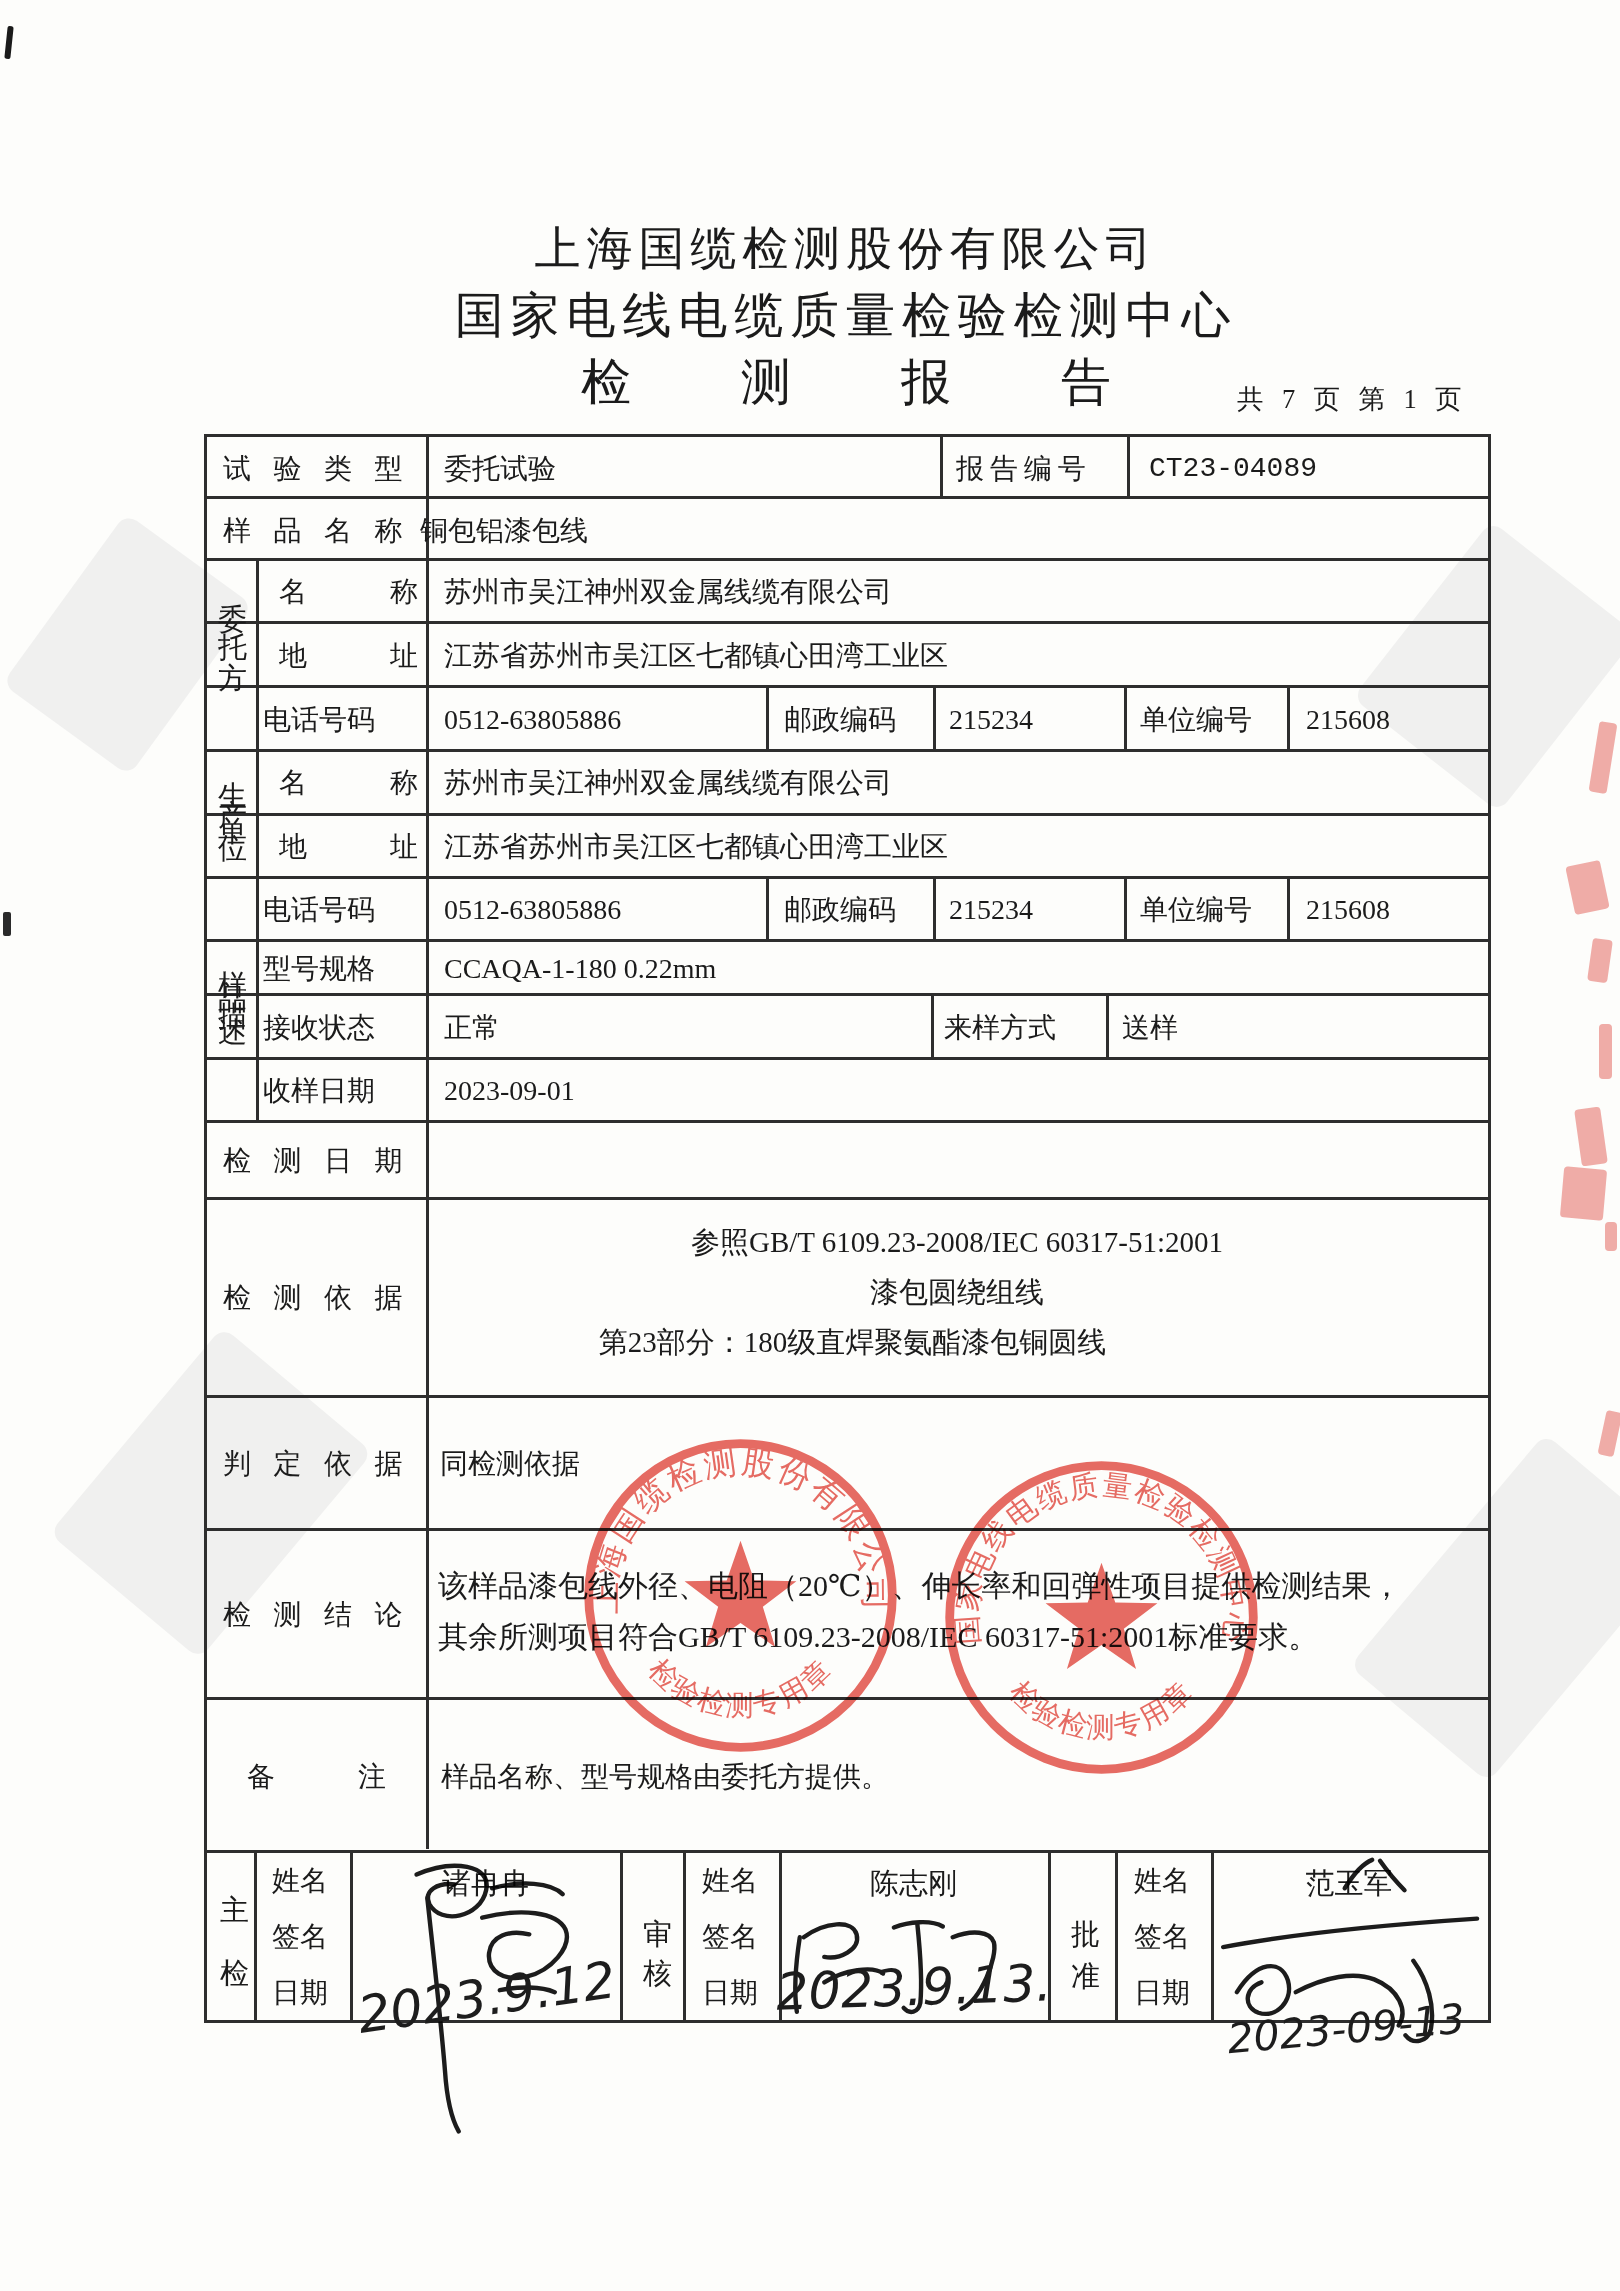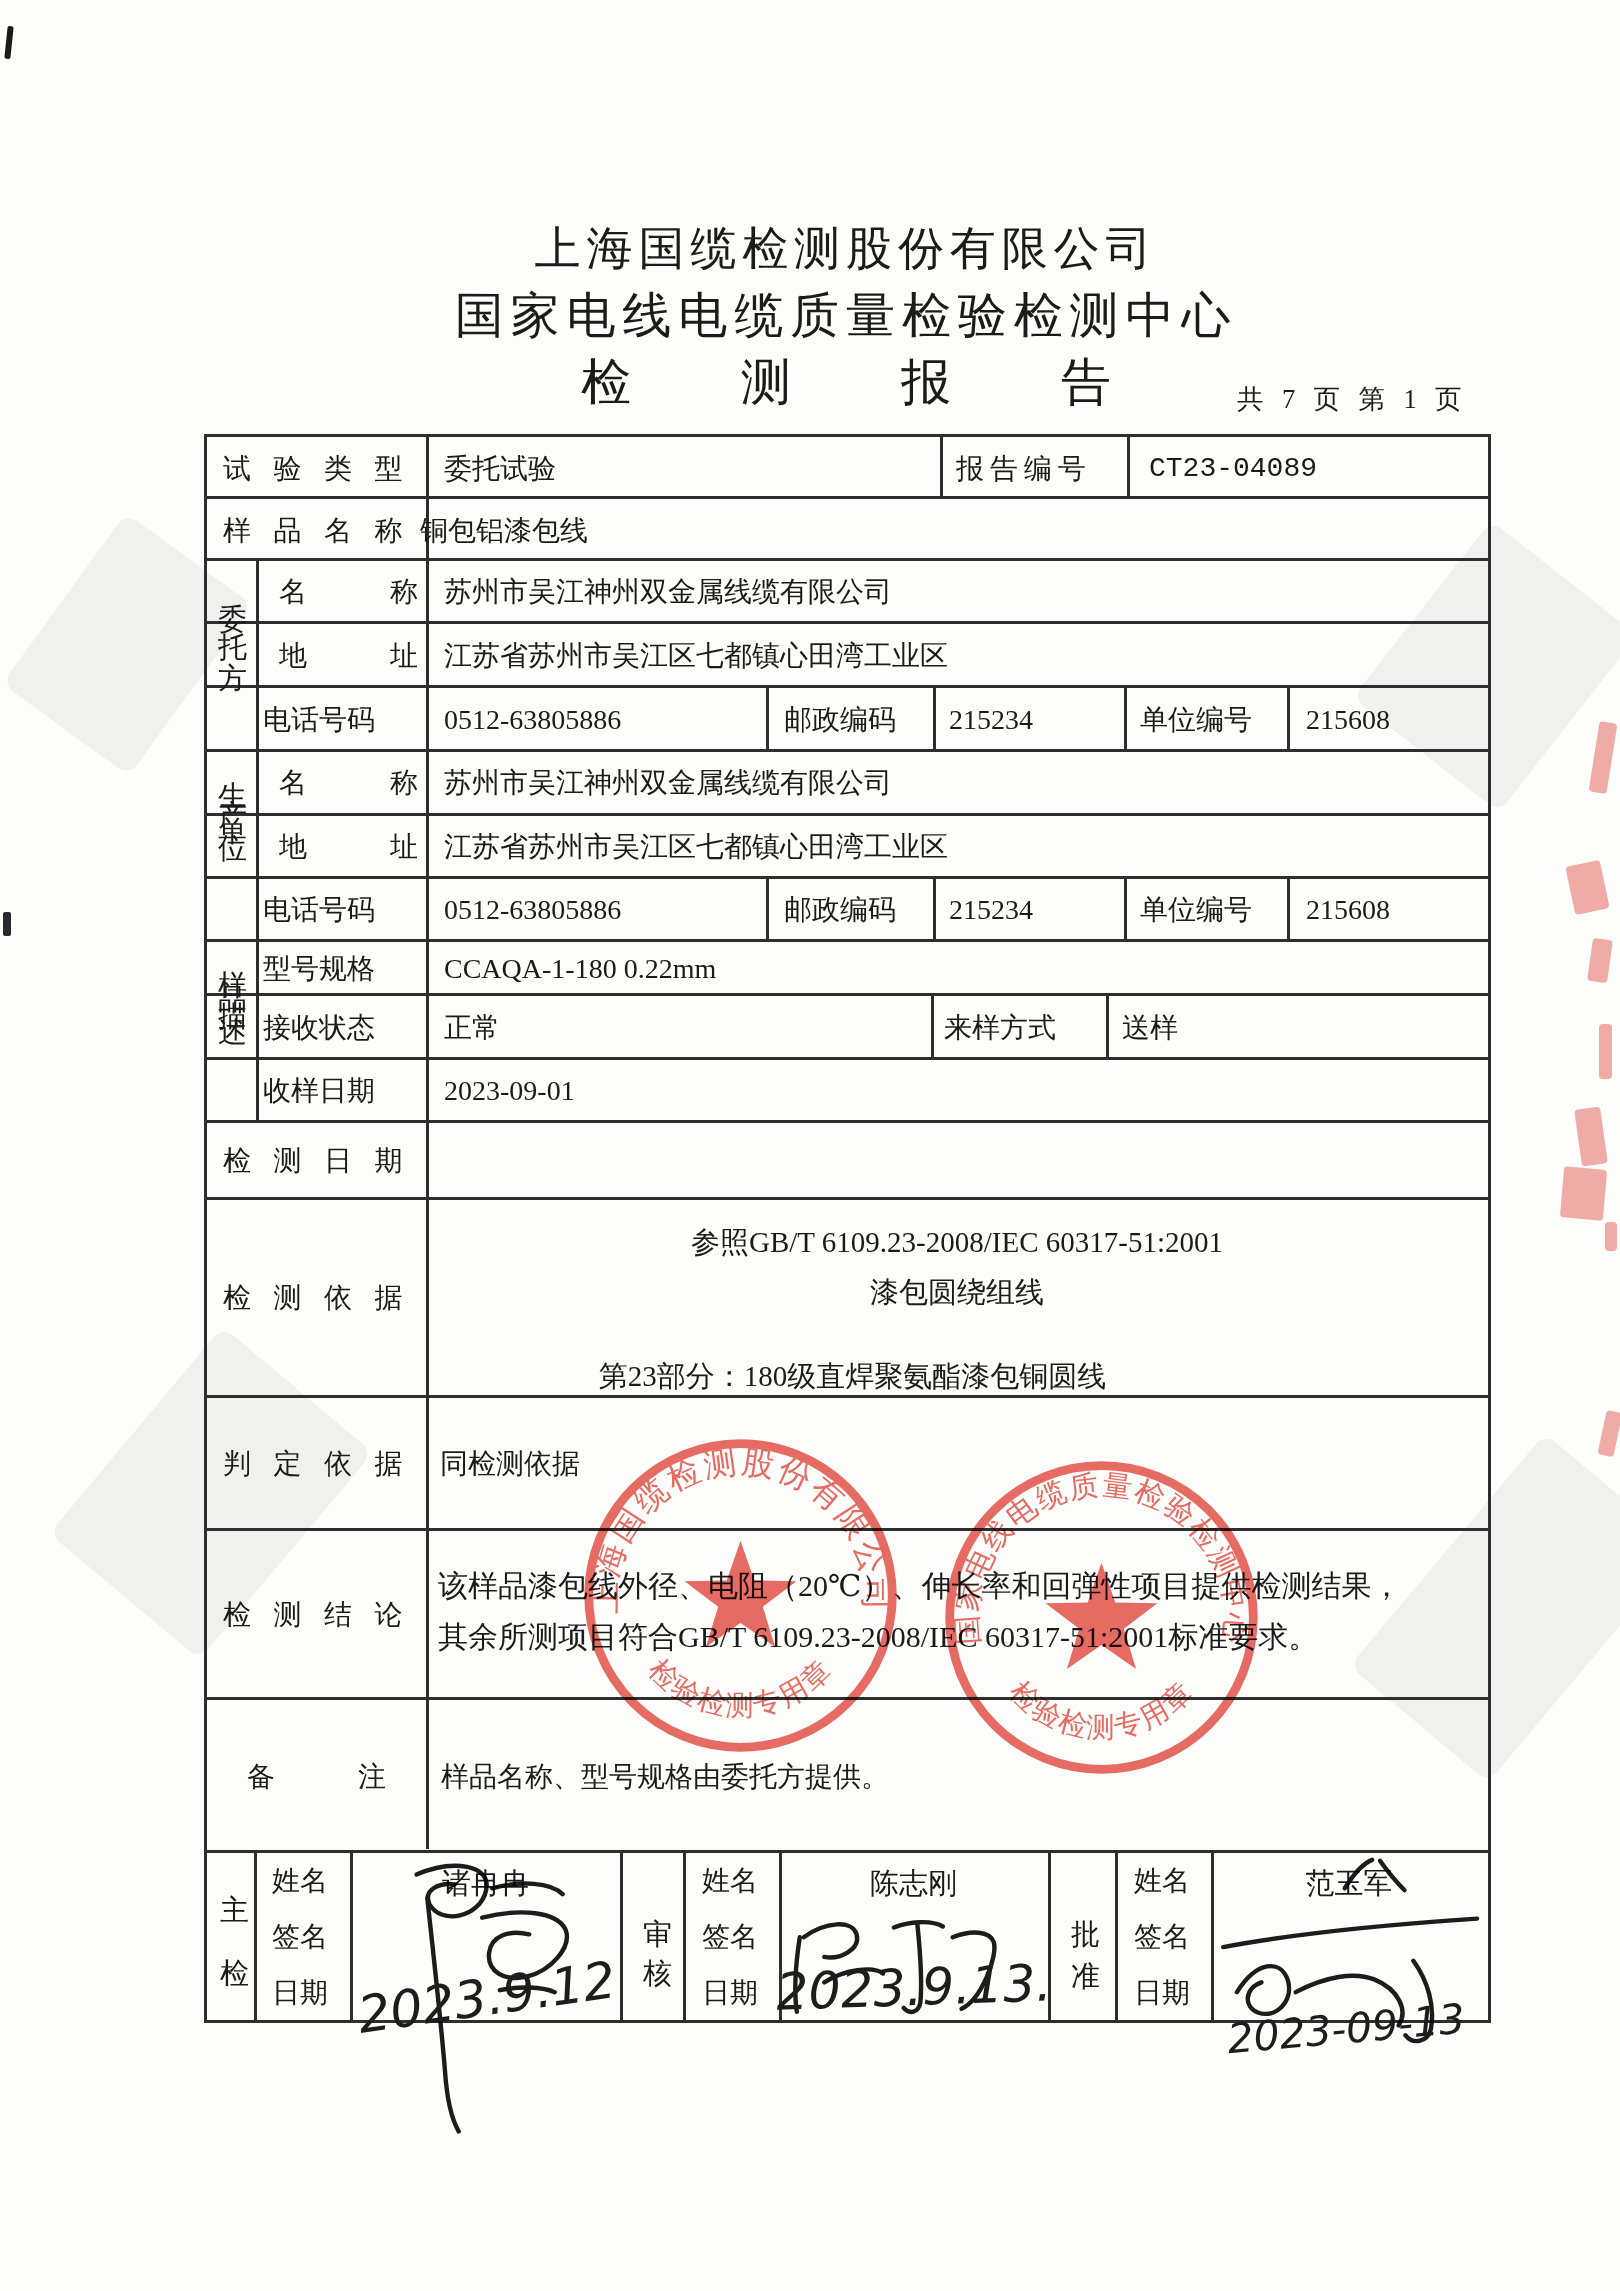--- a/index.html
+++ b/index.html
@@ -131,21 +131,21 @@
   <div class="t" style="left:944px;top:1011px;">来样方式</div>
   <div class="t" style="left:1122px;top:1011px;">送样</div>
   <div class="t" style="left:263px;top:1074px;">收样日期</div>
   <div class="t" style="left:444px;top:1074px;">2023-09-01</div>
 
   <div class="t ls23" style="left:223px;top:1144px;">检测日期</div>
 
   <div class="t ls23" style="left:223px;top:1281px;">检测依据</div>
   <div class="cline" style="left:426px;width:1062px;top:1223px;font-size:29px;">参照GB/T 6109.23-2008/IEC 60317-51:2001</div>
   <div class="cline" style="left:426px;width:1062px;top:1273px;font-size:29px;">漆包圆绕组线</div>
-  <div class="cline" style="left:426px;width:853px;top:1357px;font-size:29px;">第23部分：180级直焊聚氨酯漆包铜圆线</div>
+  <div class="cline" style="left:426px;width:853px;top:1323px;font-size:29px;">第23部分：180级直焊聚氨酯漆包铜圆线</div>
 
   <div class="t ls23" style="left:223px;top:1447px;">判定依据</div>
   <div class="t" style="left:440px;top:1447px;">同检测依据</div>
 
   <div class="t ls23" style="left:223px;top:1598px;">检测结论</div>
   <div class="t" style="left:438px;top:1568px;font-size:30px;">该样品漆包线外径、电阻（20℃）、伸长率和回弹性项目提供检测结果，</div>
   <div class="t" style="left:438px;top:1619px;font-size:30px;">其余所测项目符合GB/T 6109.23-2008/IEC 60317-51:2001标准要求。</div>
 
   <div class="t ls85" style="left:247px;top:1760px;">备注</div>
   <div class="t" style="left:441px;top:1760px;">样品名称、型号规格由委托方提供。</div>

